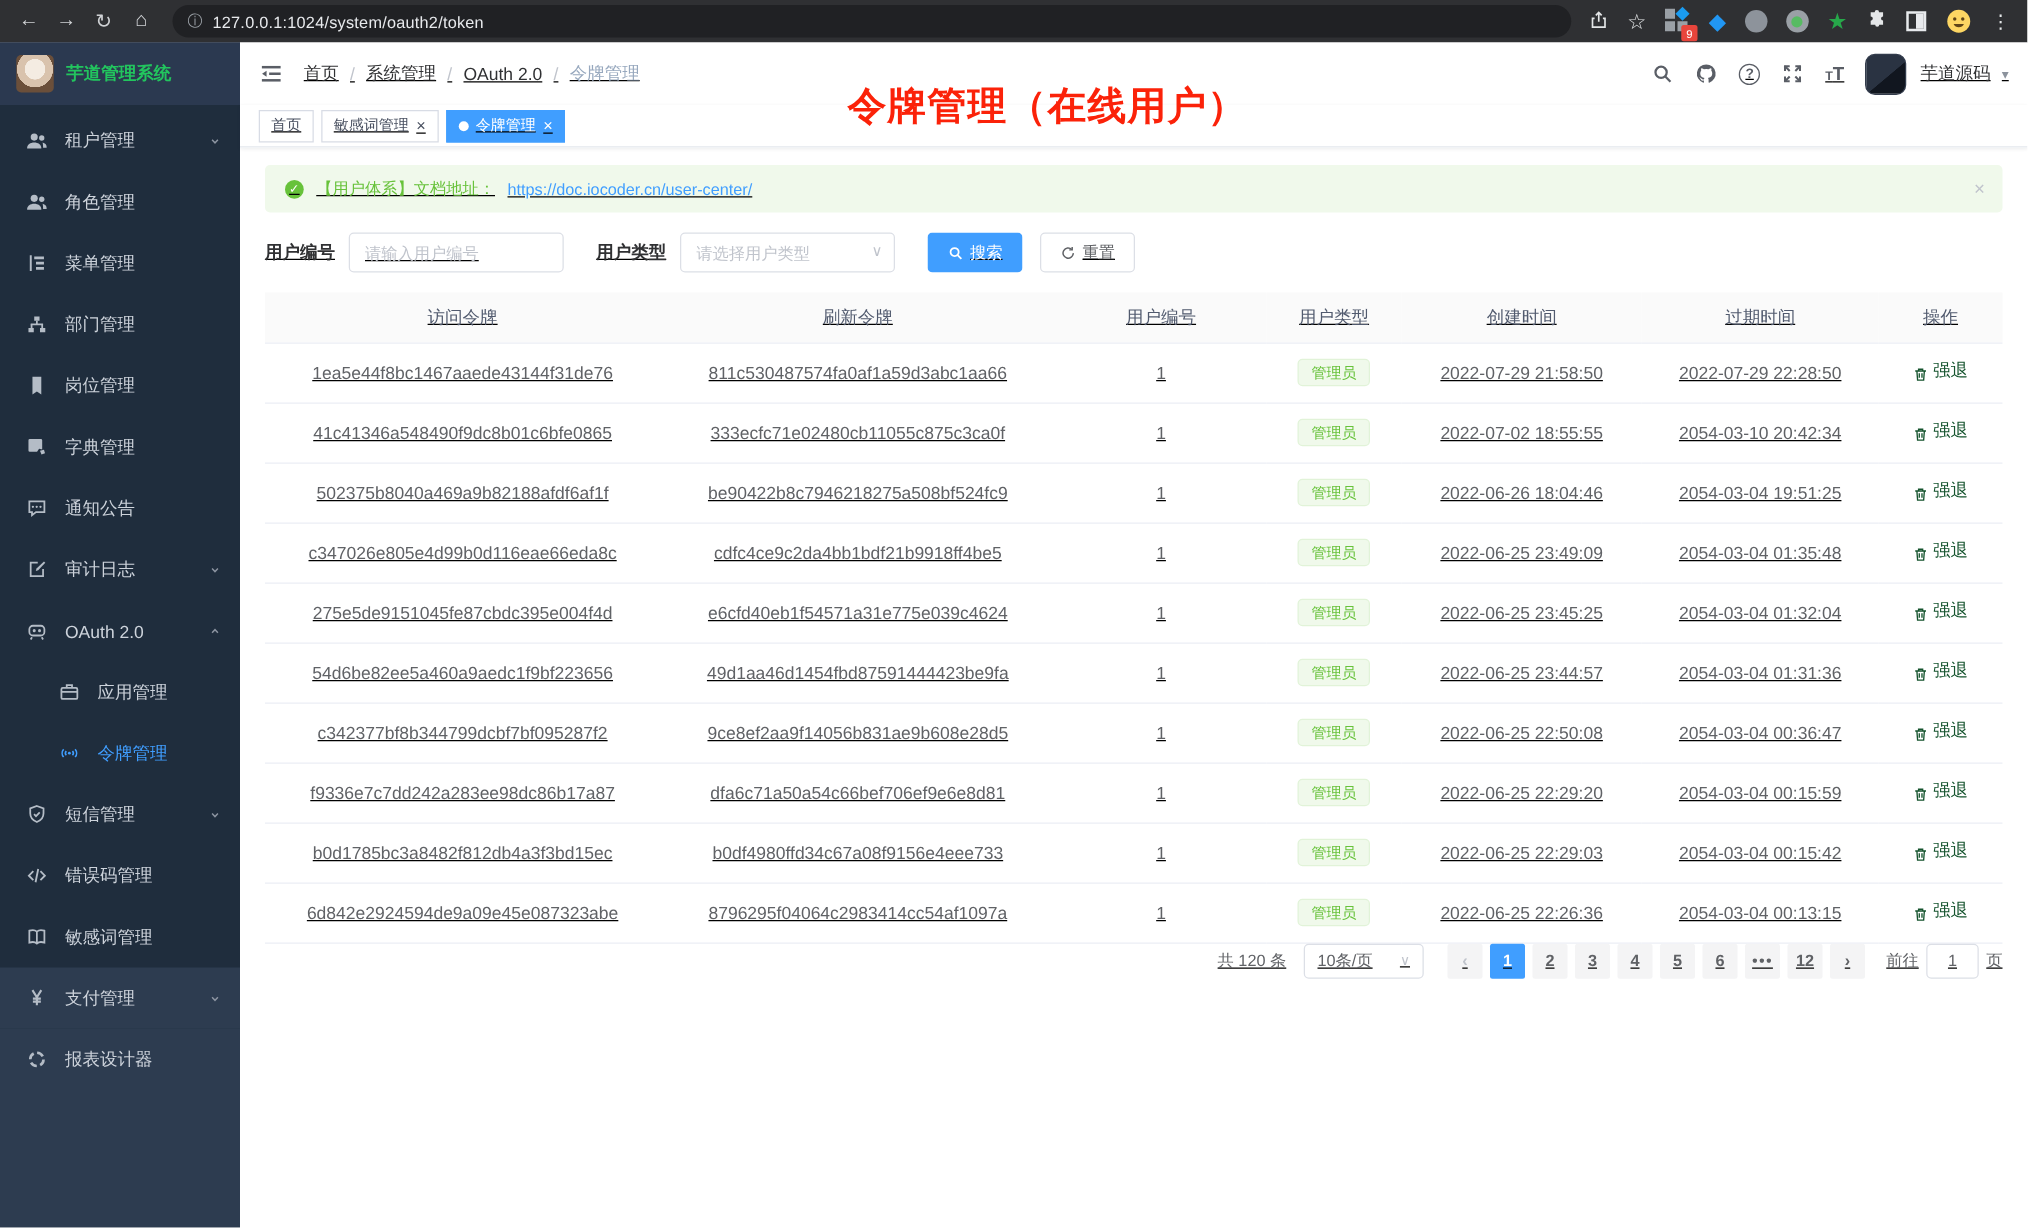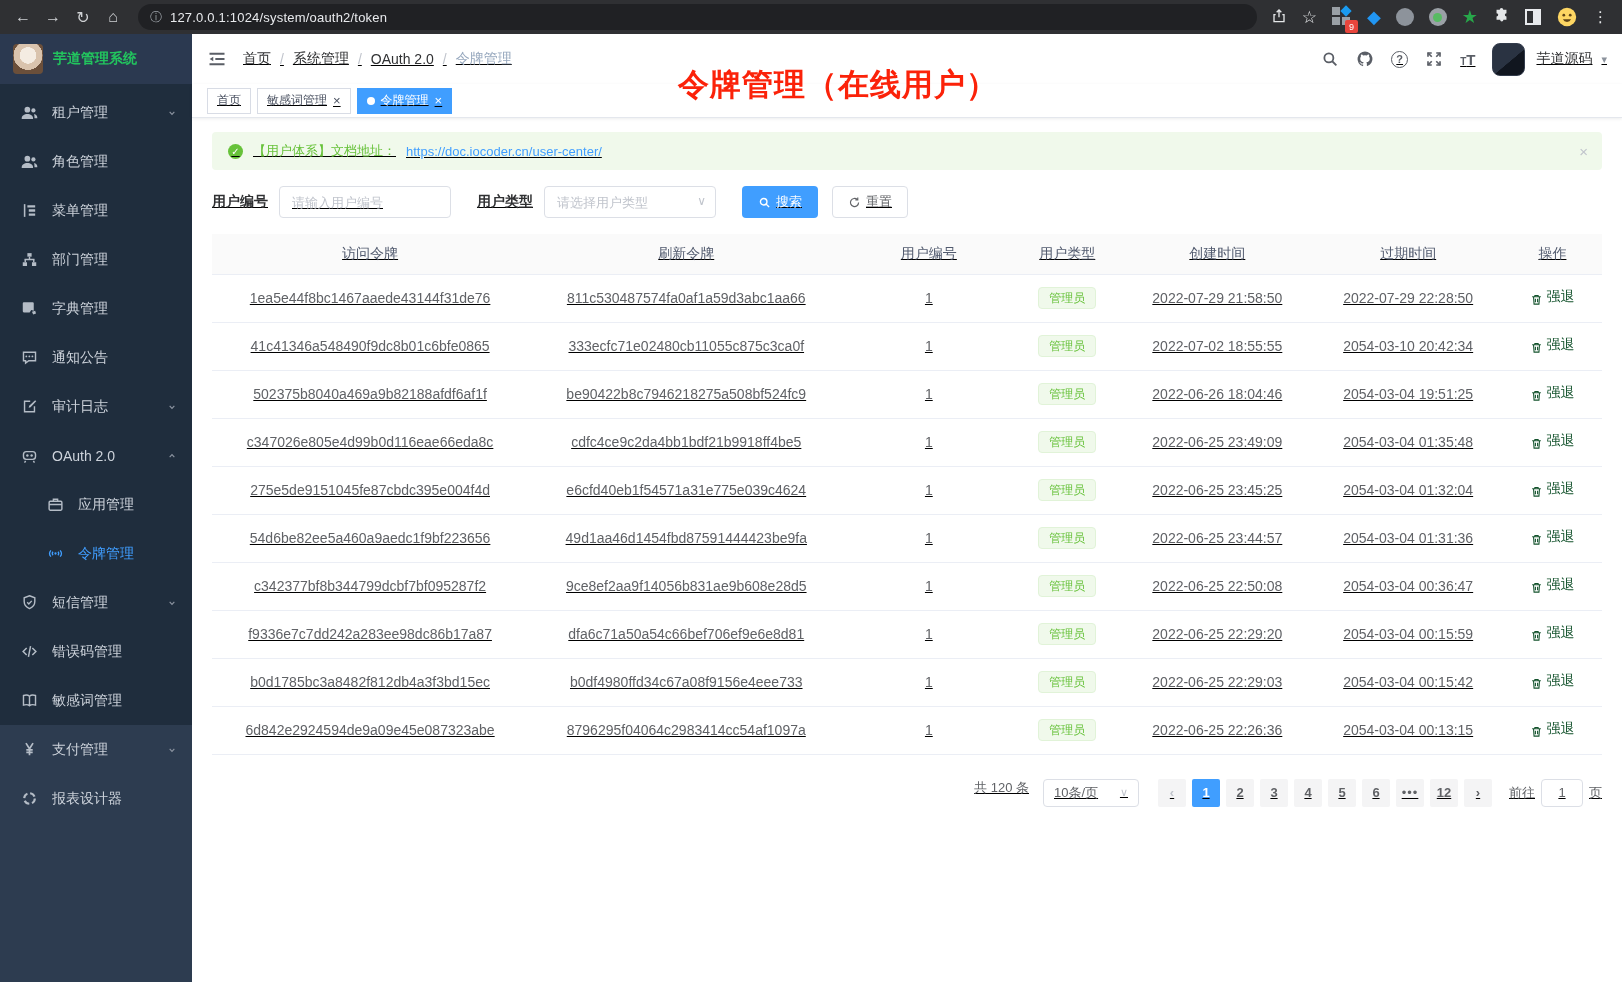--- a/index.html
+++ b/index.html
@@ -111,21 +111,21 @@
 table.data th { height:40px; background:#fafafa; color:#515a6e; font-weight:500; text-align:center;
   border-bottom:1px solid #ebeef5; }
 table.data td { height:48px; text-align:center; color:#606266; border-bottom:1px solid #ebeef5;
   white-space:nowrap; overflow:hidden; }
 .badge { display:inline-block; background:#f0f9eb; border:1px solid #e1f3d8; color:#67c23a;
   font-size:12px; padding:4px 10px; border-radius:4px; line-height:1; }
 .action-link { color:#14532d; font-size:14px; display:inline-flex; align-items:flex-end; gap:3px; cursor:pointer; }
 .action-link svg { width:13px; height:13px; }
 
 
-.pagination { display:flex; justify-content:flex-end; margin-top:24px; gap:6px;
+.pagination { display:flex; align-items:center; justify-content:flex-end; gap:6px;
   font-size:13px; color:#606266; }
 .ptotal { margin-right:8px; }
 .psize { width:96px; height:28px; border:1px solid #dcdfe6; border-radius:4px; display:flex;
   align-items:center; justify-content:space-between; padding:0 10px; cursor:pointer; margin-right:10px; }
 .psize .sel-arrow { color:#c0c4cc; font-size:11px; }
 .pager { display:flex; align-items:center; }
 .pbtn { min-width:28px; height:28px; background:#f4f4f5; border-radius:2px; display:flex; align-items:center;
   justify-content:center; font-weight:bold; color:#606266; margin:0 3px; cursor:pointer; padding:0 4px; }
 .pbtn.active { background:#409eff; color:#fff; }
 .pbtn.prev { color:#c0c4cc; }
@@ -237,20 +237,28 @@
               <path d="M11 8h2v3h-2zM5 11h14v2H5z"></path>
               <path d="M5 12h2v4H5zM17 12h2v4h-2z"></path>
               <path d="M2.5 16h6v5h-6zM15.5 16h6v5h-6z"></path>
             </svg>
           </span>
           <span class="mi-label">部门管理</span>
         </div>
         <div class="menu-item">
           <span class="mi-icon">
             <svg viewBox="0 0 24 24" fill="currentColor">
+              <path d="M7 2h10v20l-5-3.5L7 22z"></path>
+            </svg>
+          </span>
+          <span class="mi-label">岗位管理</span>
+        </div>
+        <div class="menu-item">
+          <span class="mi-icon">
+            <svg viewBox="0 0 24 24" fill="currentColor">
               <path d="M4 3h12.5A1.5 1.5 0 0 1 18 4.5V15l-3.5-.8-2.3 3.3H4A1.5 1.5 0 0 1 2.5 16V4.5A1.5 1.5 0 0 1 4 3zm3 4h7v2H7zm0 4h5v2H7z"></path>
               <path d="M15.5 16.5l4.5-1.3 1.2 4-4 1.3z"></path>
             </svg>
           </span>
           <span class="mi-label">字典管理</span>
         </div>
         <div class="menu-item">
           <span class="mi-icon">
             <svg viewBox="0 0 24 24" fill="none" stroke="currentColor" stroke-width="2">
               <path d="M3.5 4.5h17v12h-9.5L6.5 20v-3.5h-3z"></path>

